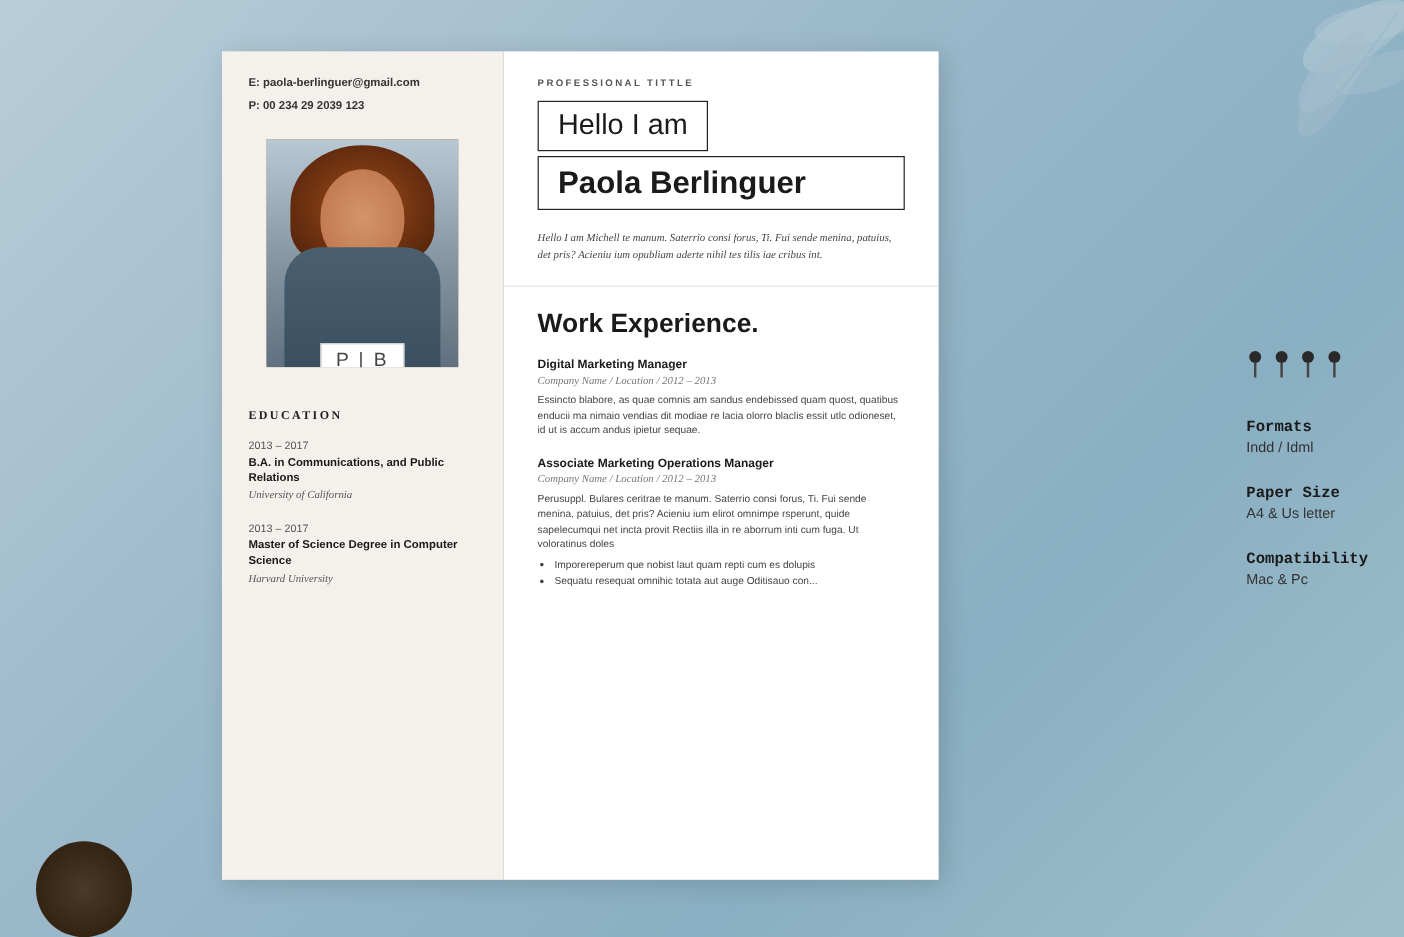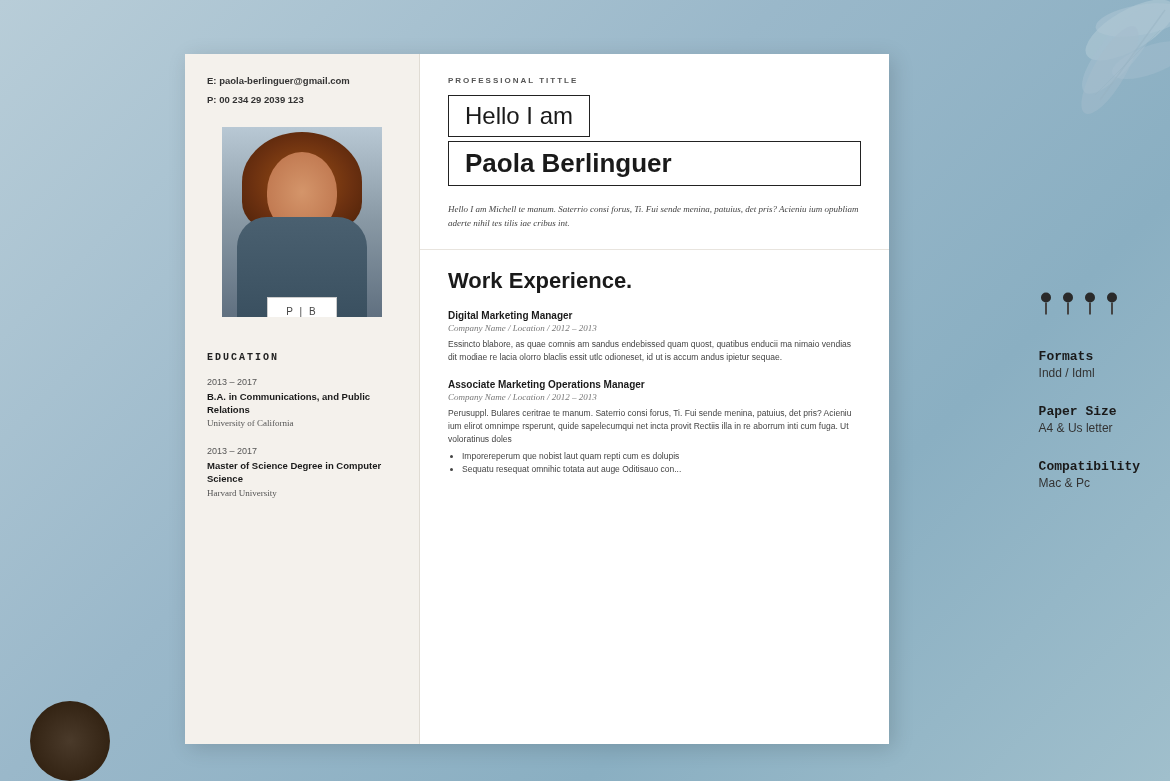--- a/index.html
+++ b/index.html
@@ -106,22 +106,22 @@
     .right-info-value {
       font-family: 'Arial', sans-serif;
       font-size: 12px;
       color: #333;
     }
 
     
     .resume-container {
       position: absolute;
       left: 185px;
-      top: 54px;
-      width: 704px;
+      top: 43px;
+      width: 597px;
       height: 690px;
       display: flex;
       box-shadow: 4px 4px 20px rgba(0,0,0,0.15);
       z-index: 3;
       background: #f8f6f0;
     }
 
     
     .left-col {
       width: 235px;
@@ -208,32 +208,32 @@
       left: 50%;
       transform: translateX(-50%);
       width: 70px;
       height: 30px;
       background: #fff;
       border: 1px solid #ccc;
       display: flex;
       align-items: center;
       justify-content: center;
       font-family: 'Arial', sans-serif;
-      font-size: 10px;
+      font-size: 16px;
       letter-spacing: 2px;
       color: #444;
       font-weight: 500;
     }
 
     .education-section {
       margin-top: 35px;
     }
 
     .section-title {
-      font-family: Liberation Mono, monospace;
+      font-family: Liberation Serif, serif;
       font-size: 10px;
       font-weight: 700;
       letter-spacing: 2px;
       color: #222;
       margin-bottom: 14px;
     }
 
     .edu-entry {
       margin-bottom: 18px;
     }
@@ -249,20 +249,21 @@
       font-family: 'Arial', sans-serif;
       font-size: 9.5px;
       font-weight: 700;
       color: #1a1a1a;
       line-height: 1.4;
       margin-bottom: 2px;
     }
 
     .edu-university {
       font-family: 'Georgia', serif;
+      font-style: italic;
       font-size: 9px;
       color: #555;
     }
 
     
     .right-col {
       flex: 1;
       background: #fff;
       overflow: hidden;
     }

